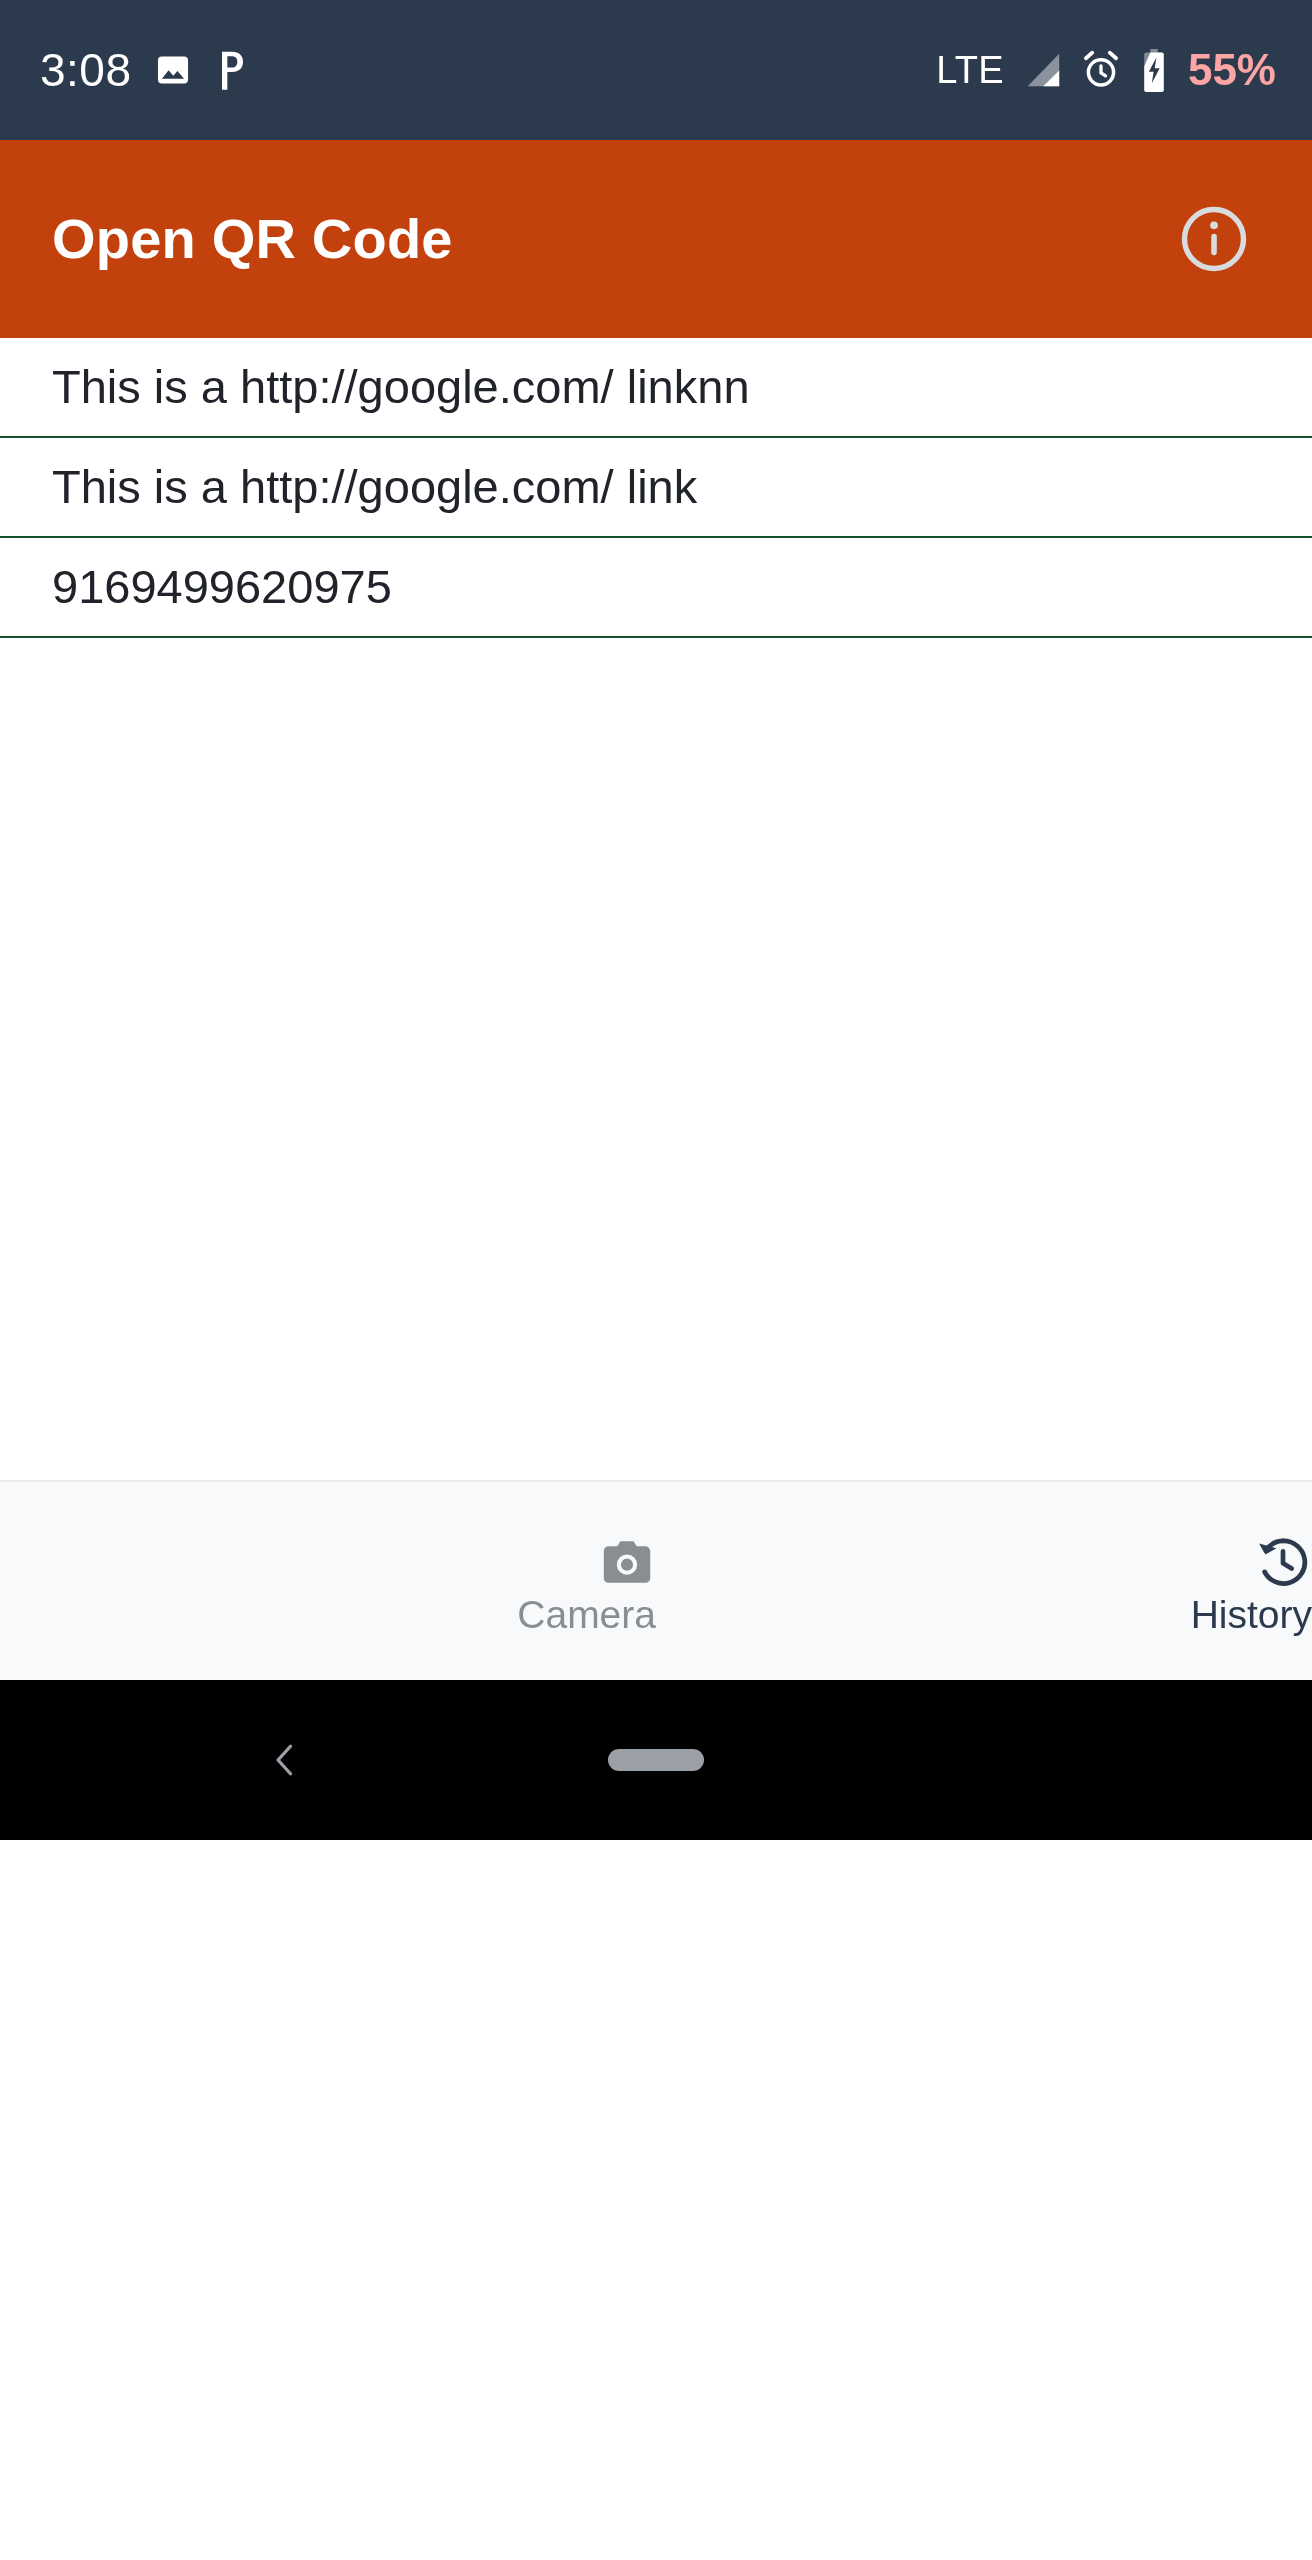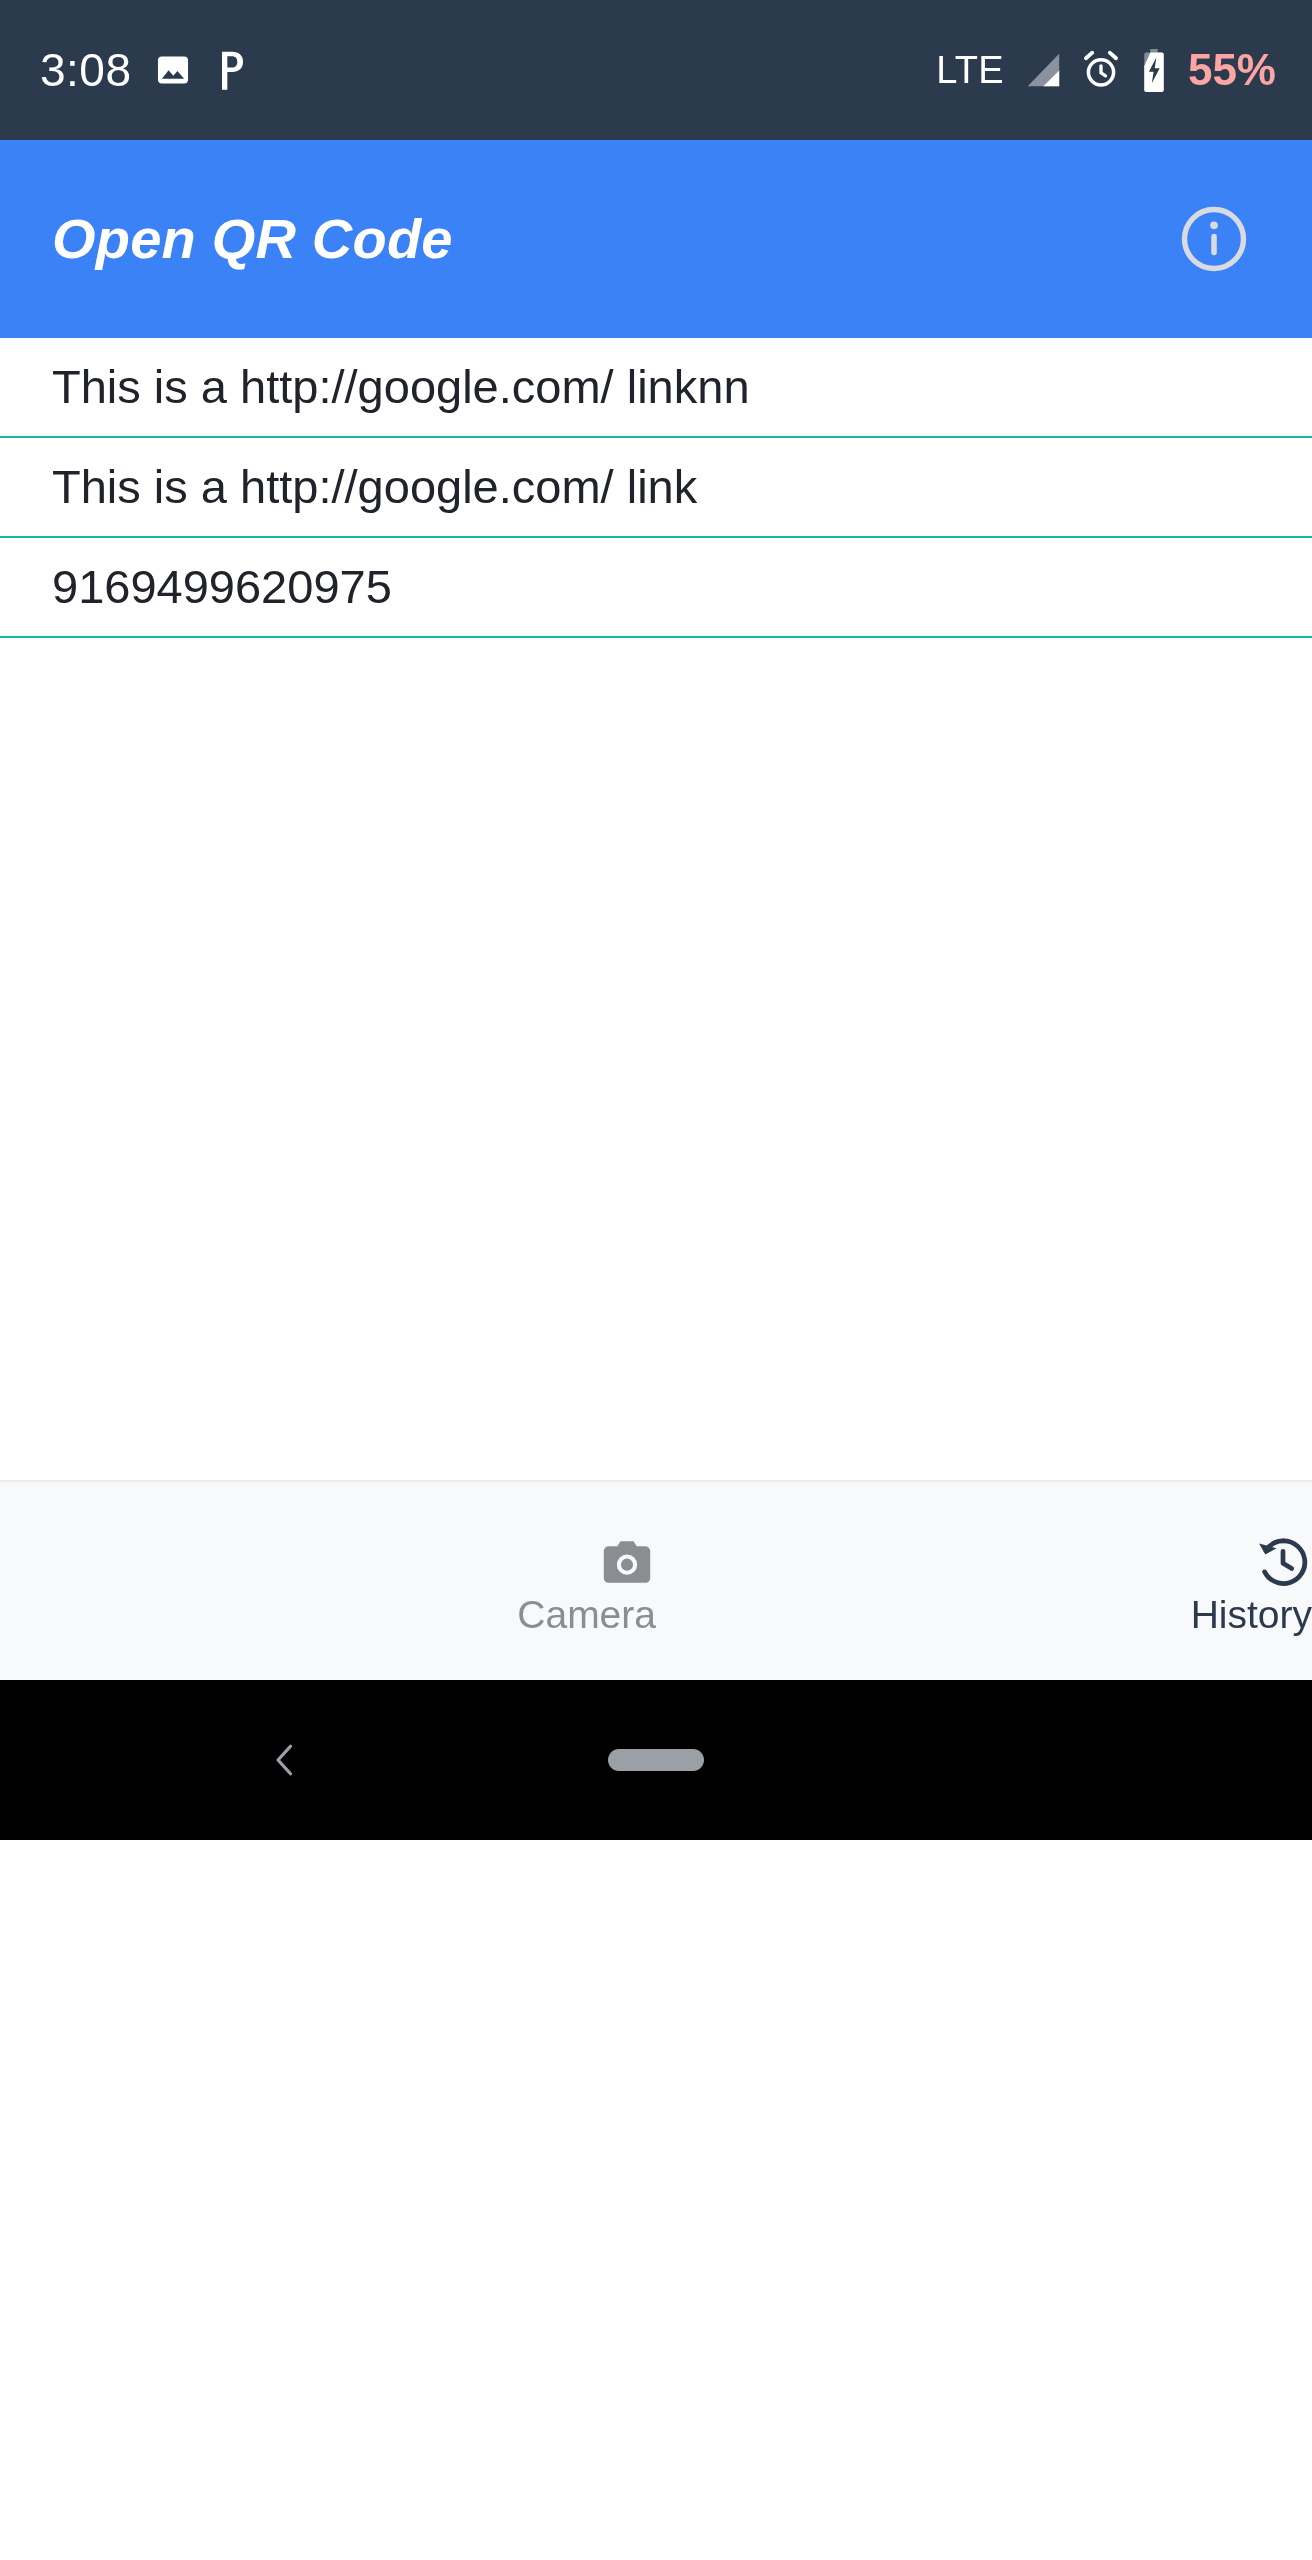--- a/index.html
+++ b/index.html
@@ -48,27 +48,26 @@
     font-size:44px;
     font-weight:700;
     line-height:1;
     margin-left:2px;
   }
   .sicon { display:flex; align-items:center; justify-content:center; }
 
   
   .app-bar {
     height:198px;
-    background:#3b82f6;
+    background:#c2410c;
     display:flex;
     align-items:center;
     justify-content:space-between;
     padding:0 57px 0 52px;
     flex:0 0 auto;
-    font-style:italic;
   }
   .app-title {
     color:#ffffff;
     font-size:56px;
     font-weight:700;
     letter-spacing:0.2px;
     line-height:1.1;
   }
   .info-btn {
     width:82px; height:82px;
@@ -80,21 +79,21 @@
   .list {
     flex:1 1 auto;
     background:#ffffff;
     overflow:hidden;
   }
   .list-item {
     height:100px;
     display:flex;
     align-items:center;
     padding:0 52px;
-    border-bottom:2px solid #14b8a6;
+    border-bottom:2px solid #14532d;
     background:#ffffff;
     cursor:pointer;
   }
   .list-item-text {
     font-size:47px;
     color:#20232A;
     font-weight:400;
     line-height:1.2;
     white-space:nowrap;
     overflow:hidden;

